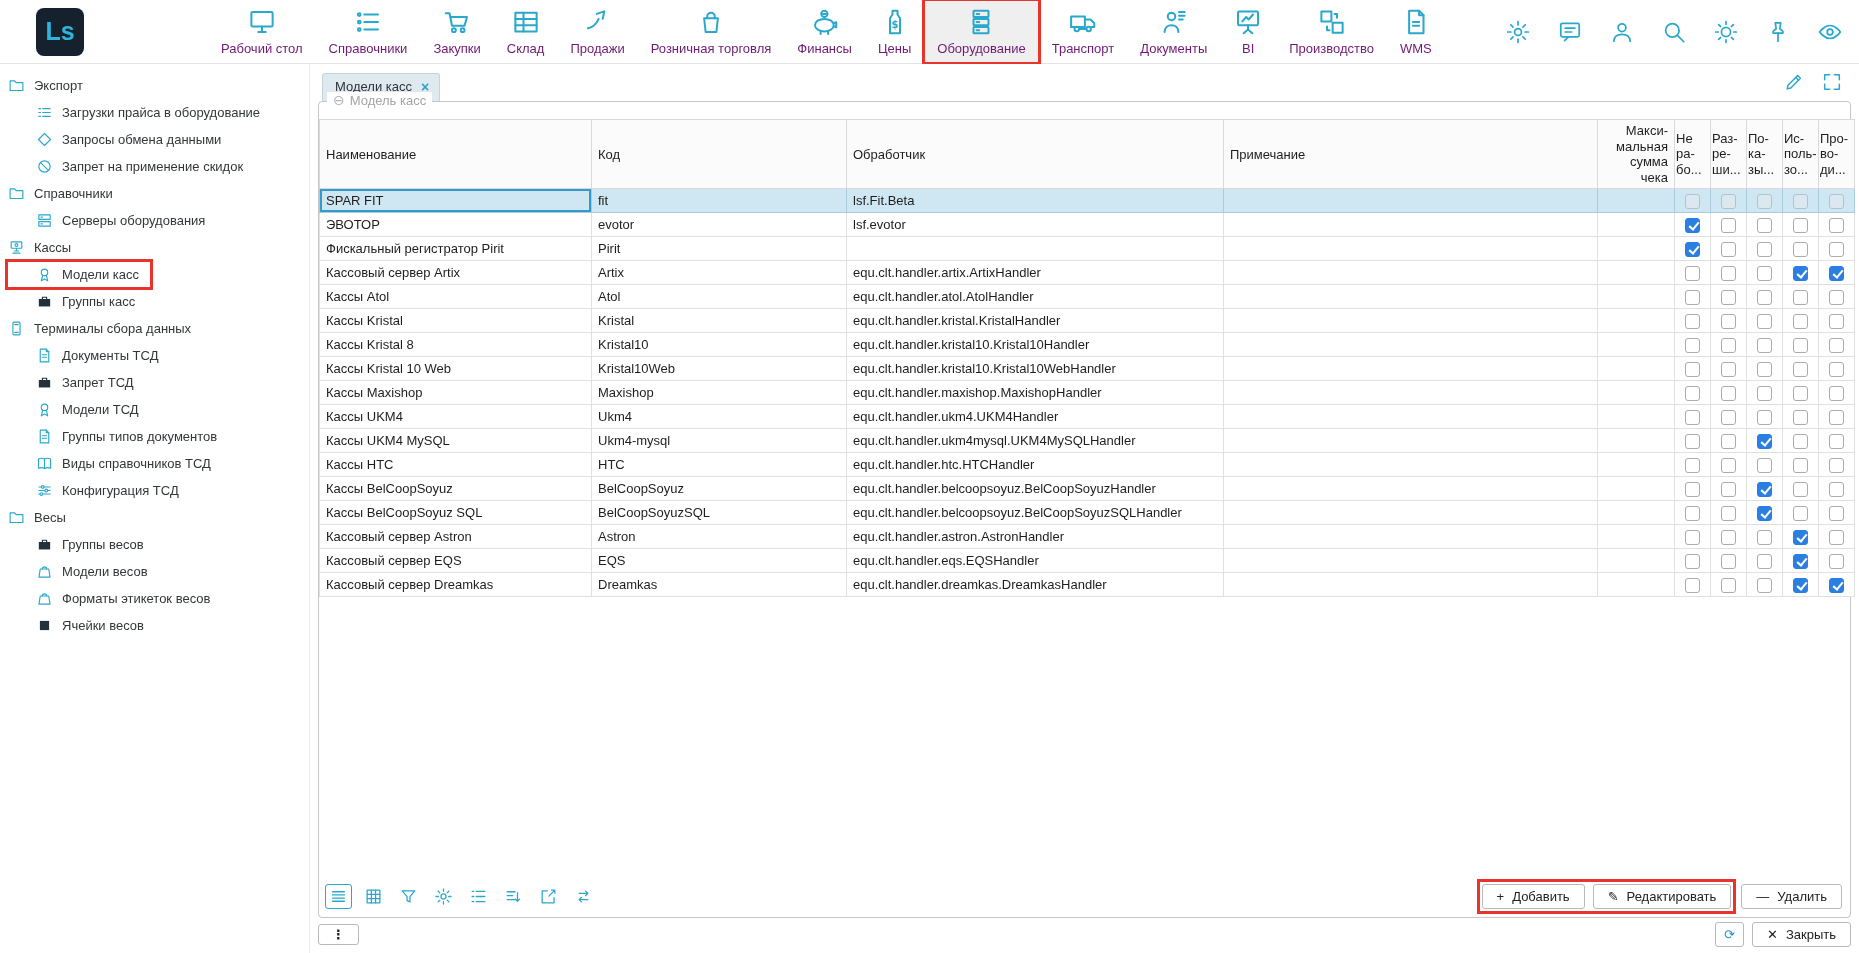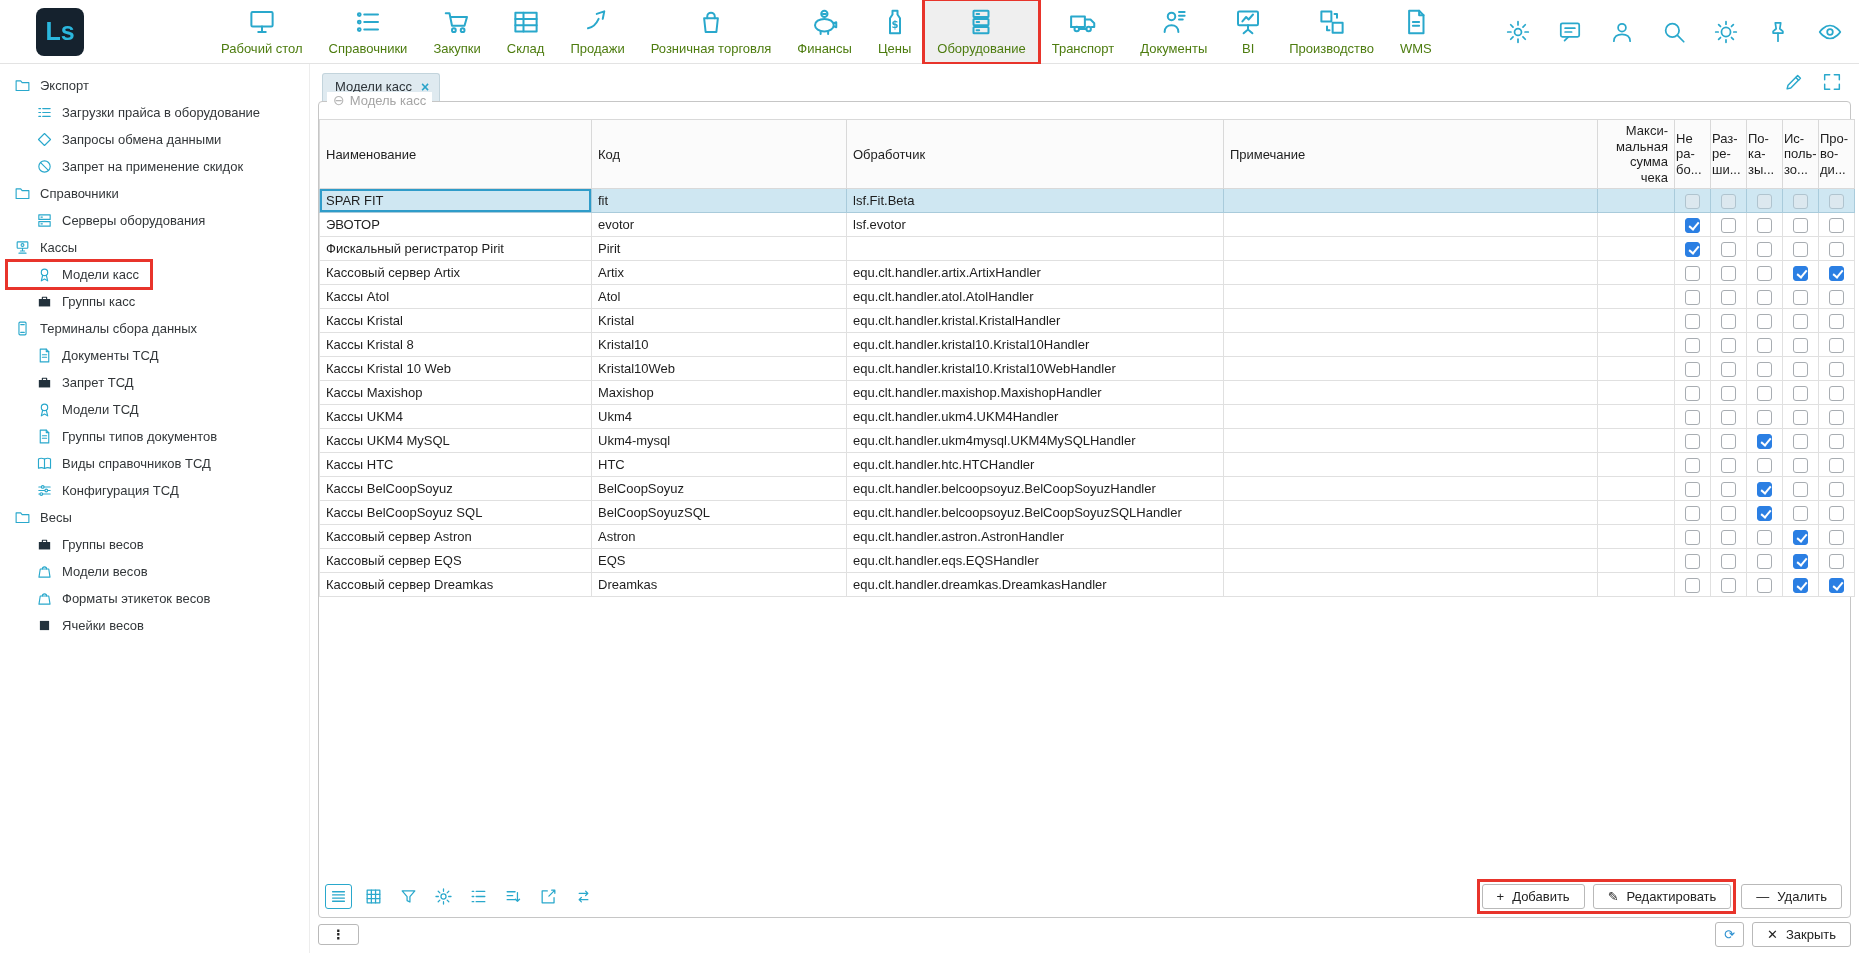--- a/index.html
+++ b/index.html
@@ -8,38 +8,38 @@
   .app{position:relative;width:1859px;height:953px;background:#fff;}
 
   
   .topbar{height:64px;display:flex;align-items:stretch;border-bottom:1px solid #e3e3e3;background:#fff;}
   .logo{width:64px;display:flex;align-items:center;justify-content:center;cursor:pointer;margin-left:28px;}
   .logo-sq{width:48px;height:48px;background:#15222e;border-radius:8px;display:flex;align-items:center;justify-content:center;color:#2bb7dd;font-weight:bold;font-size:25px;}
   .modules{display:flex;align-items:stretch;margin-left:116px;}
   .module{display:flex;flex-direction:column;align-items:center;justify-content:center;gap:4px;padding:4px 13px;cursor:pointer;}
   .module-active{background:#efefef;}
   .annotated-box{outline:3px solid #e8342b;outline-offset:-1px;}
-  .module-label{font-size:13px;color:#4d7c0f;white-space:nowrap;}
+  .module-label{font-size:13px;color:#701a75;white-space:nowrap;}
   .top-right{margin-left:auto;display:flex;align-items:center;gap:26px;padding-right:16px;}
   .top-icon-btn{cursor:pointer;display:flex;}
 
   
   .icn{display:inline-block;color:#29a8cc;}
   .icn svg{width:100%;height:100%;display:block;}
   .icn svg *{fill:none;stroke:currentColor;stroke-width:1.6;stroke-linecap:round;stroke-linejoin:round;}
   .icn svg .f{fill:currentColor;stroke:none;}
   .icn svg .w{fill:#fff;}
   .icn svg text.tf{fill:currentColor;stroke:none;font-family:"DejaVu Sans",sans-serif;font-weight:bold;}
   .module .icn{width:30px;height:30px;}
   .top-icon-btn .icn{width:26px;height:26px;}
   .icn.dark{color:#22313c;}
 
   
   .sidebar{position:absolute;top:64px;left:0;width:310px;bottom:0;background:#fff;border-right:1px solid #ededed;padding-top:8px;overflow:hidden;}
-  .side-item{display:flex;align-items:center;height:27px;padding-left:14px;cursor:pointer;white-space:nowrap;}
+  .side-item{display:flex;align-items:center;height:27px;padding-left:8px;cursor:pointer;white-space:nowrap;}
   .side-item.lvl1{padding-left:36px;}
   .side-item .icn{width:17px;height:17px;flex:0 0 auto;margin-right:9px;}
   .side-label{font-size:13px;color:#33373a;}
   .side-item.annotated-row{width:fit-content;outline:3px solid #e8342b;outline-offset:-1px;padding-right:12px;margin-left:7px;}
   .side-item.lvl1.annotated-row{padding-left:29px;}
 
   
   .main{position:absolute;left:310px;top:64px;right:0;bottom:0;display:flex;flex-direction:column;background:#fff;}
   .tabstrip{height:37px;display:flex;align-items:flex-end;padding:0 12px;position:relative;}
   .tab{display:flex;align-items:center;gap:9px;background:#dfeaf0;border:1px solid #c3d4dc;border-bottom:none;border-radius:3px 3px 0 0;padding:5px 10px 7px 12px;font-size:13px;color:#2c3338;cursor:pointer;}

